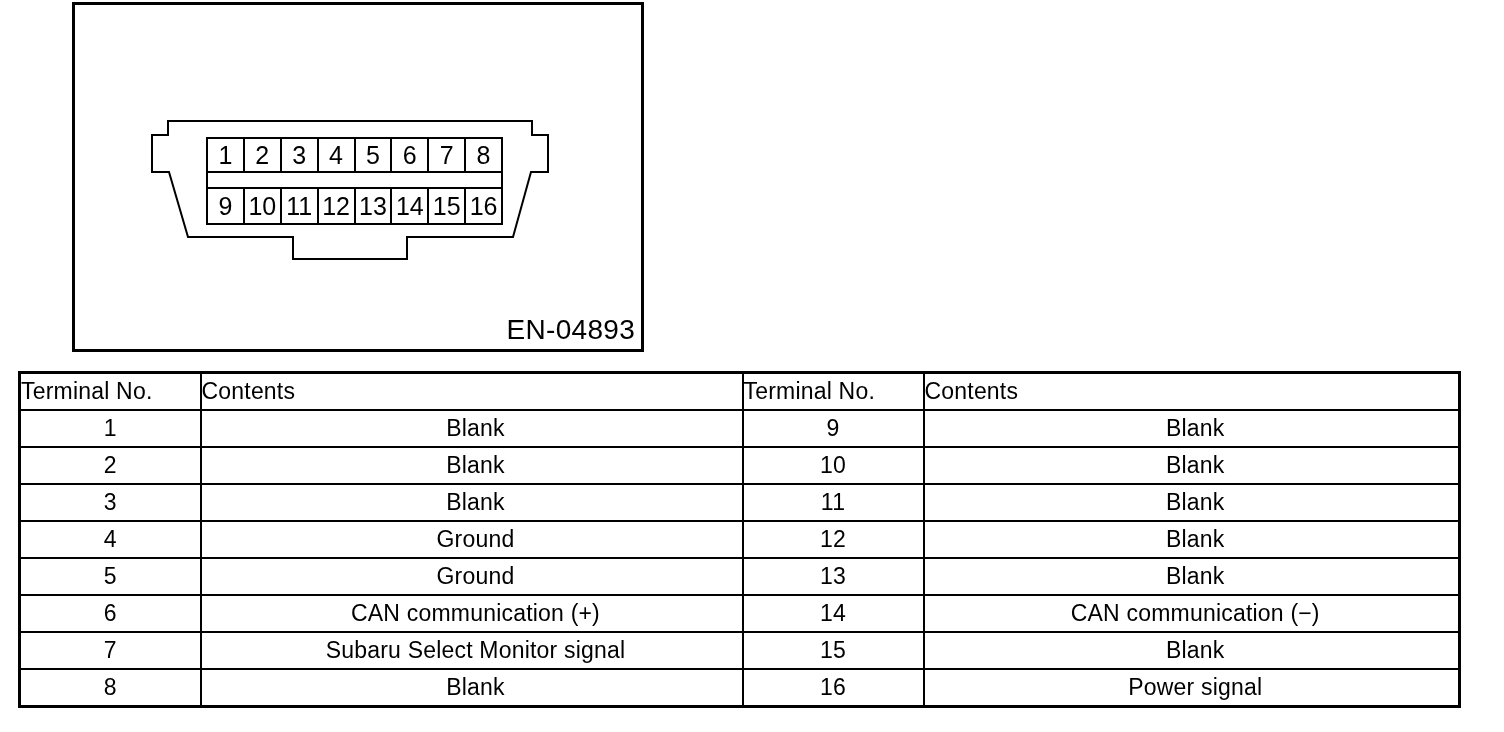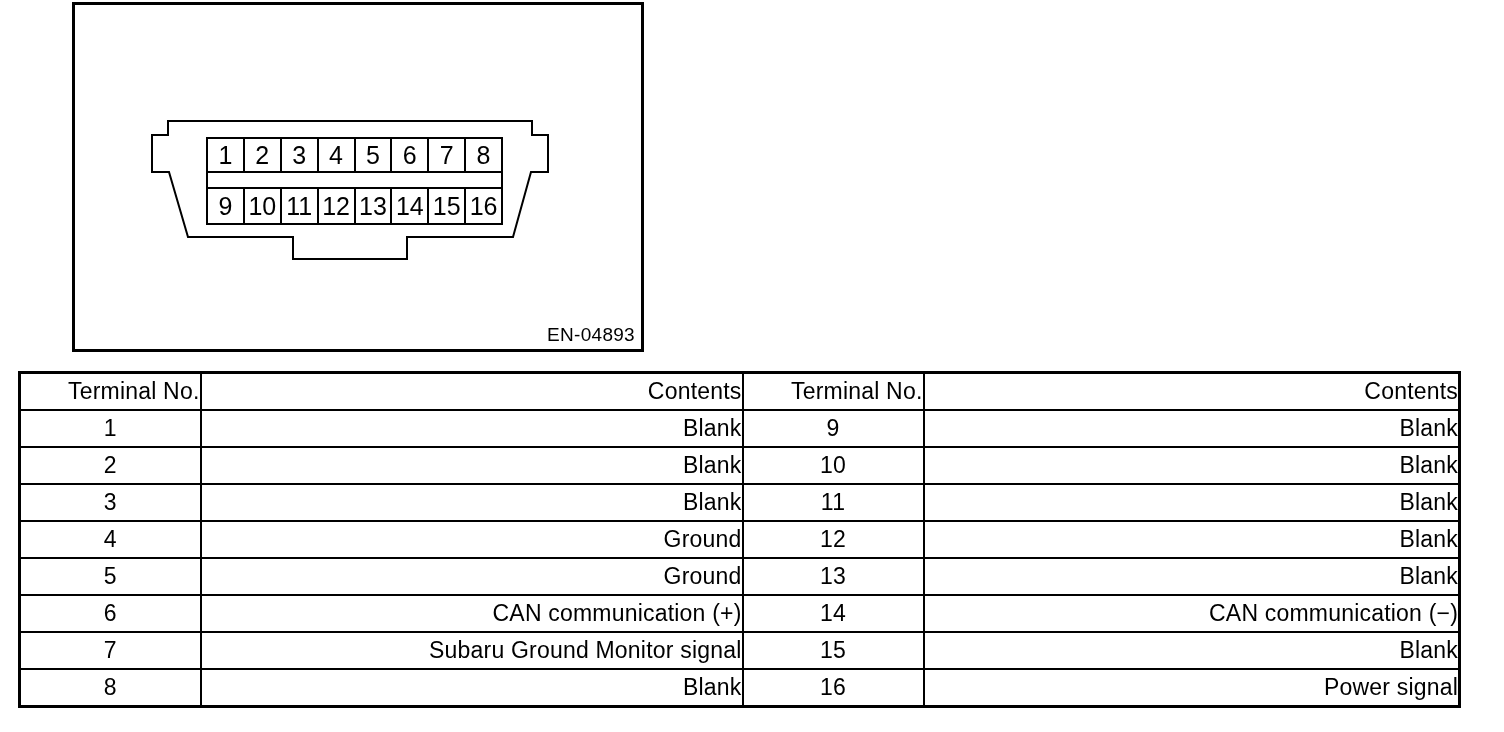--- a/index.html
+++ b/index.html
@@ -59,21 +59,21 @@
     align-items: center;
     justify-content: center;
     font-size: 25px;
     line-height: 1;
   }
   .pin-row > div:last-of-type { border-right: none; }
   .figure-code {
     position: absolute;
     right: 6px;
     bottom: 3px;
-    font-size: 19px;
+    font-size: 28px;
     letter-spacing: 0.3px;
   }
 
   
   .pinout-table {
     position: absolute;
     left: 18px;
     top: 371px;
     width: 1440px;
     border-collapse: collapse;
@@ -86,24 +86,24 @@
     border: 2px solid #000;
     height: 35px;
     padding: 0;
     vertical-align: middle;
     overflow: hidden;
     white-space: nowrap;
   }
   .pinout-table { border: 3px solid #000; }
   .pinout-table th {
     font-weight: normal;
-    text-align: right;
+    text-align: left;
   }
   .cell-terminal { text-align: center; }
-  .cell-contents { text-align: right; padding-left: 8px !important; }
+  .cell-contents { text-align: center; padding-left: 8px !important; }
 </style>
 </head>
 <body>
 
 <div class="page">
 
   <div class="figure-panel">
     <svg class="connector-svg" viewBox="0 0 566 344" width="566" height="344" xmlns="http://www.w3.org/2000/svg">
       <path d="M 93,116 H 457 V 130 H 473 V 167 H 456 L 438,232 H 332 V 254 H 218 V 232 H 113 L 94,167 H 77 V 130 H 93 Z" fill="none" stroke="#000000" stroke-width="2"></path>
     </svg>
@@ -182,21 +182,21 @@
           <td class="cell-contents">Blank</td>
         </tr>
         <tr>
           <td class="cell-terminal">6</td>
           <td class="cell-contents">CAN communication (+)</td>
           <td class="cell-terminal">14</td>
           <td class="cell-contents">CAN communication (−)</td>
         </tr>
         <tr>
           <td class="cell-terminal">7</td>
-          <td class="cell-contents">Subaru Ground Monitor signal</td>
+          <td class="cell-contents">Subaru Select Monitor signal</td>
           <td class="cell-terminal">15</td>
           <td class="cell-contents">Blank</td>
         </tr>
         <tr>
           <td class="cell-terminal">8</td>
           <td class="cell-contents">Blank</td>
           <td class="cell-terminal">16</td>
           <td class="cell-contents">Power signal</td>
         </tr>
     </tbody>

